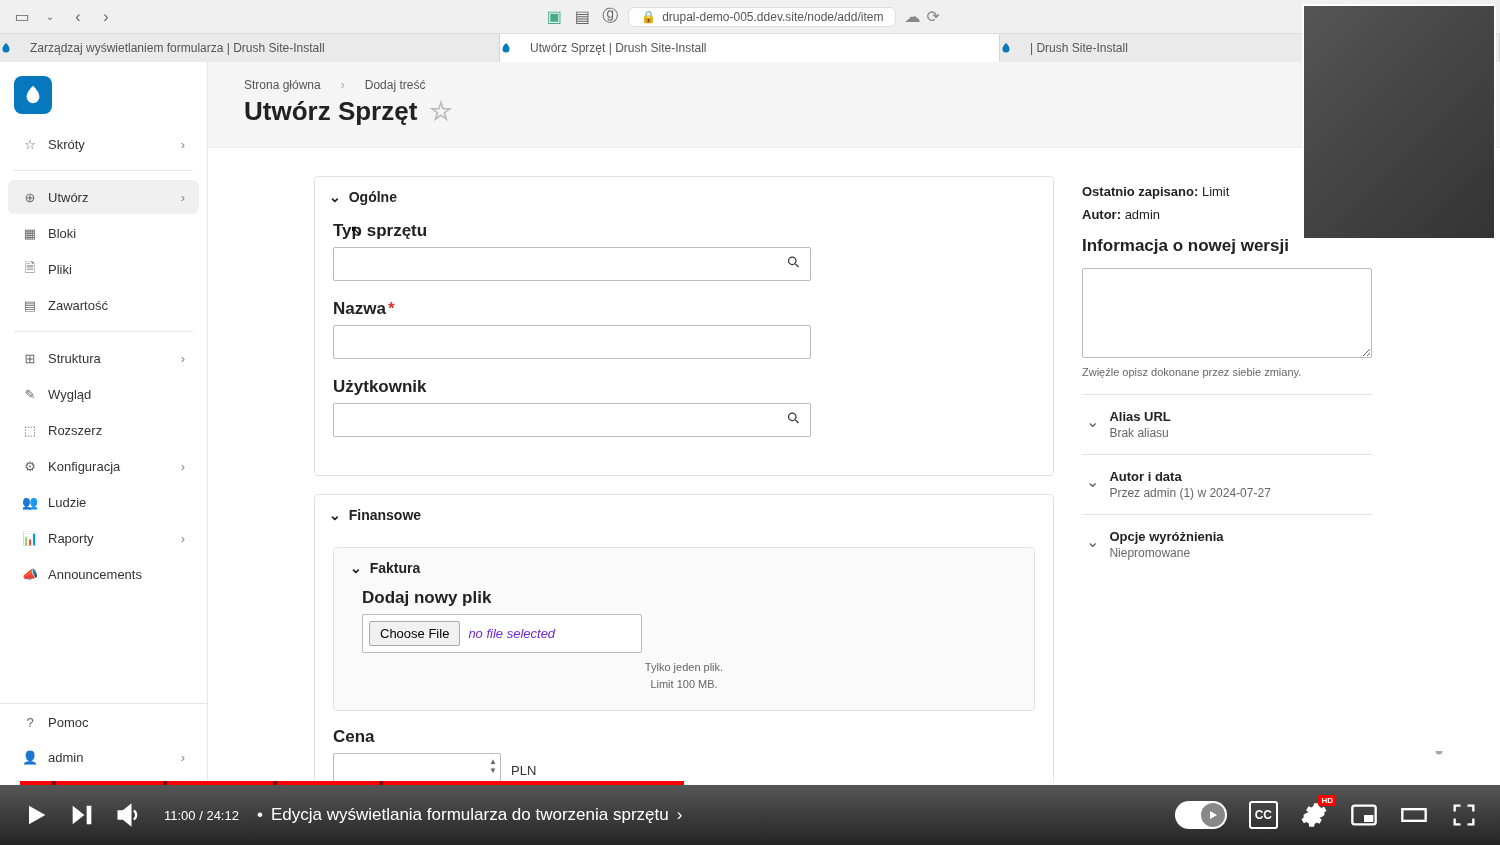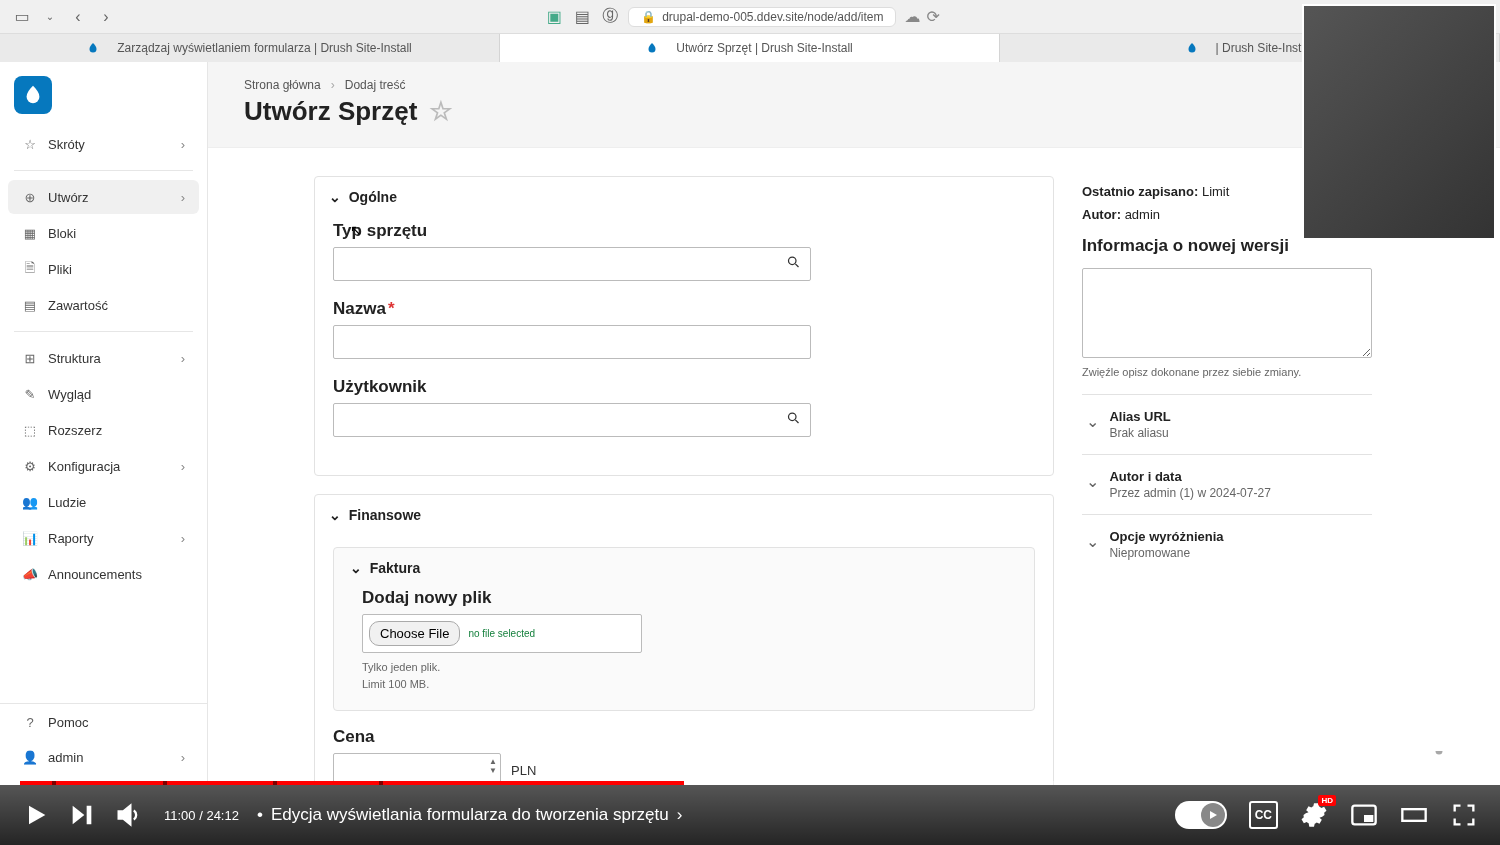--- a/index.html
+++ b/index.html
@@ -9,39 +9,39 @@
 .browser-bar { height: 34px; background: #f0f0f0; border-bottom: 1px solid #ddd; display: flex; align-items: center; padding: 0 12px; gap: 10px; }
 .browser-btn { width: 20px; height: 20px; display: flex; align-items: center; justify-content: center; color: #666; }
 .browser-nav { display: flex; gap: 8px; align-items: center; }
 .address-group { flex: 1; display: flex; justify-content: center; align-items: center; gap: 8px; }
 .address-icons { display: flex; gap: 8px; }
 .address-bar { background: #fff; border: 1px solid #ddd; border-radius: 6px; padding: 2px 12px; font-size: 12px; color: #555; display: flex; align-items: center; gap: 6px; }
 .addr-right { display: flex; gap: 6px; color: #888; }
 
 
 .tabs-row { height: 28px; background: #e8e8e8; display: flex; }
-.tab { flex: 1; display: flex; align-items: center; justify-content: center; gap: 18px; font-size: 12px; color: #555; border-right: 1px solid #d4d4d4; background: #eaeaea; }
+.tab { flex: 1; display: flex; align-items: center; gap: 18px; font-size: 12px; color: #555; border-right: 1px solid #d4d4d4; background: #eaeaea; }
 .tab.active { background: #fff; }
 .drupal-icon { width: 12px; height: 12px; color: #0678be; }
 
 
 .app { display: flex; height: calc(100% - 62px - 60px); background: #fff; }
 .sidebar { width: 208px; background: #fff; border-right: 1px solid #e6e6e6; display: flex; flex-direction: column; padding: 10px 0; }
 .sidebar-logo { width: 38px; height: 38px; background: #0678be; border-radius: 8px; margin: 4px 0 12px 14px; display: flex; align-items: center; justify-content: center; color: #fff; }
 .sb-item { display: flex; align-items: center; gap: 10px; padding: 9px 14px; font-size: 13px; color: #333; cursor: pointer; border-radius: 6px; margin: 1px 8px; }
 .sb-item.active { background: #f0f0f0; }
 .sb-icon { width: 16px; height: 16px; color: #666; display:flex; align-items:center; justify-content:center; }
 .sb-chevron { margin-left: auto; color: #888; }
 .sb-divider { height: 1px; background: #e6e6e6; margin: 8px 14px; }
 .sb-footer { margin-top: auto; border-top: 1px solid #e6e6e6; }
 
 
 .content { flex: 1; display: flex; flex-direction: column; overflow: hidden; }
 .header-area { background: #f5f5f5; padding: 16px 36px 20px; border-bottom: 1px solid #eee; }
-.breadcrumb { display: flex; gap: 10px; font-size: 12px; color: #555; margin-bottom: 4px; }
+.breadcrumb { display: flex; gap: 20px; font-size: 12px; color: #555; margin-bottom: 4px; }
 .bc-sep { color: #aaa; }
 .page-title { font-size: 26px; font-weight: 700; color: #222; display: flex; align-items: center; gap: 12px; }
 .star-icon { color: #bbb; }
 
 .body-area { flex: 1; display: flex; gap: 28px; padding: 28px 36px; overflow: auto; background: #fff; }
 .form-col { flex: 1; max-width: 740px; margin-left: 70px; }
 .meta-col { width: 290px; padding-top: 8px; }
 
 .panel { border: 1px solid #e2e2e2; border-radius: 4px; margin-bottom: 18px; background: #fff; }
 .panel-header { display: flex; align-items: center; gap: 8px; padding: 12px 14px; font-weight: 700; font-size: 14px; color: #222; }
@@ -53,23 +53,23 @@
 .input-wrap { position: relative; }
 .text-input { width: 100%; max-width: 478px; border: 1px solid #bbb; border-radius: 2px; padding: 8px 34px 8px 10px; font-size: 14px; background: #fff; }
 .search-ic { position: absolute; right: 10px; top: 50%; transform: translateY(-50%); color: #555; pointer-events: none; }
 .search-ic svg { width: 15px; height: 15px; }
 
 .sub-panel { border: 1px solid #e2e2e2; border-radius: 4px; background: #fafafa; padding: 0; margin: 8px 0 16px; }
 .sub-panel .panel-header { font-weight: 700; padding: 12px 16px; }
 .sub-panel .panel-body { padding: 0 28px 18px; }
 
 .file-row { display:flex; align-items:center; border: 1px solid #bbb; border-radius: 2px; background: #fff; max-width: 280px; padding: 6px; gap: 8px; }
-.file-btn { border: 1px solid #aaa; background: #f1f1f1; padding: 4px 10px; font-size: 13px; border-radius: 10px; }
-.file-status { font-size: 10px; color: #15803d; }
-.helper { font-size: 11px; color: #666; margin-top: 6px; line-height: 1.5; }
+.file-btn { border: 1px solid #aaa; background: #f1f1f1; padding: 4px 10px; font-size: 13px; border-radius: 2px; }
+.file-status { font-size: 13px; color: #6d28d9; font-style: italic; }
+.helper { font-size: 11px; color: #666; margin-top: 6px; line-height: 1.5; text-align: center; }
 
 .price-row { display: flex; gap: 10px; align-items: center; max-width: 478px; }
 .currency { font-size: 13px; color: #333; }
 
 
 .meta-line { font-size: 13px; color: #222; margin-bottom: 8px; }
 .meta-line b { font-weight: 700; }
 .revision-ta { width: 100%; height: 90px; border: 1px solid #bbb; border-radius: 2px; resize: both; margin-top: 6px; }
 .meta-help { font-size: 11px; color: #666; margin-top: 4px; }
 .meta-section { border-top: 1px solid #e2e2e2; padding: 14px 4px; display: flex; gap: 10px; align-items: flex-start; }

